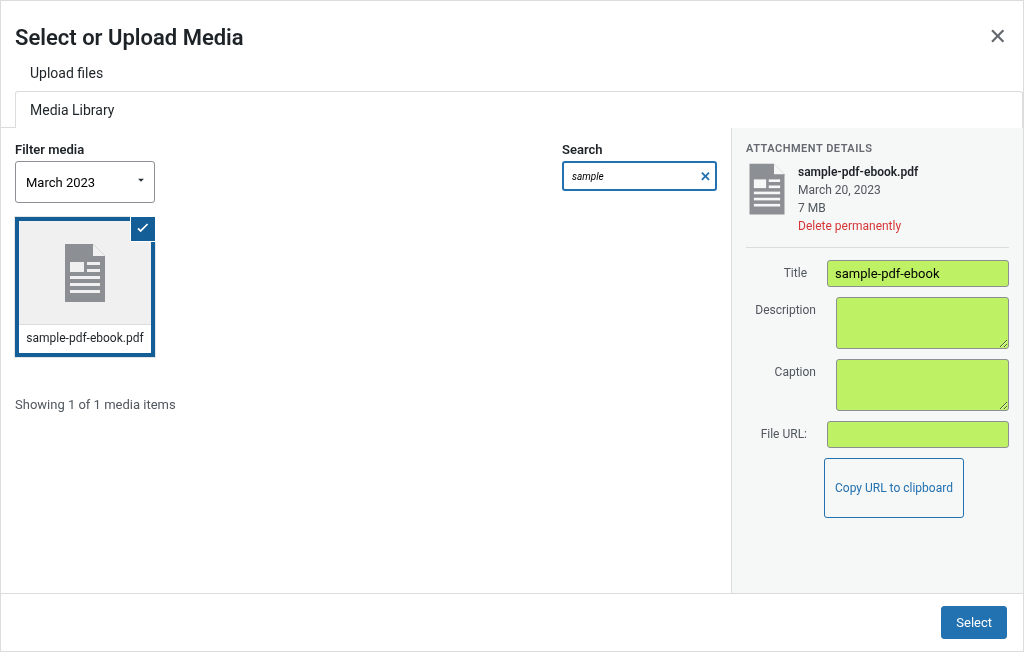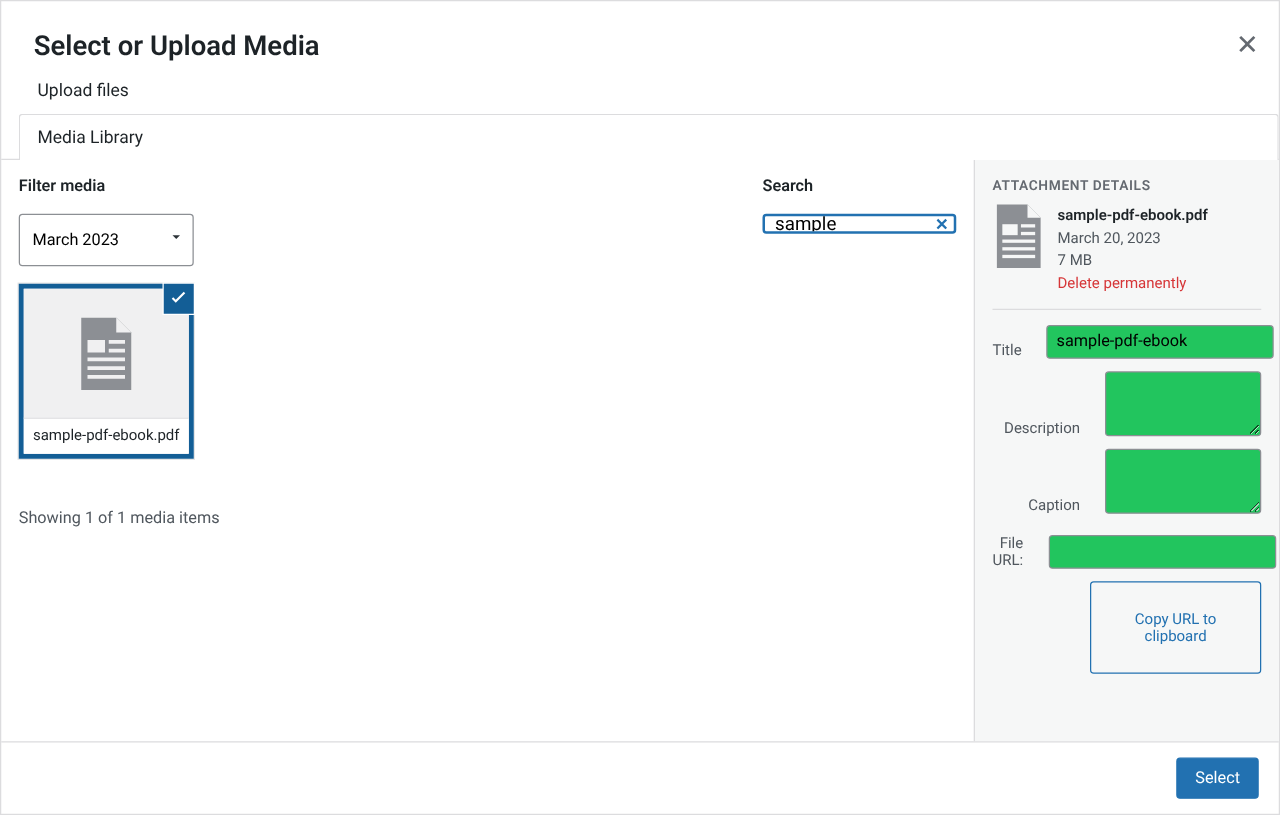--- a/index.html
+++ b/index.html
@@ -11,73 +11,73 @@
     --blue-bright:#135e96;
     --danger:#d63638;
     --bg:#fff;
     --panel:#f6f7f7;
   }
   *{box-sizing:border-box;font-family:-apple-system,BlinkMacSystemFont,"Segoe UI",Roboto,Arial,sans-serif;}
   body{margin:0;background:#fff;color:var(--text);font-size:13px;}
   .modal{width:1024px;height:652px;display:flex;flex-direction:column;border:1px solid #dcdcde;}
 
   
-  .header{display:flex;align-items:center;justify-content:space-between;padding:22px 16px 0 14px;min-height:50px;margin-left:12px;}
+  .header{display:flex;align-items:center;justify-content:space-between;padding:22px 16px 0 14px;min-height:50px;}
   .header h1{margin:0;font-size:22px;font-weight:600;}
   .close{cursor:pointer;font-size:22px;color:#646970;line-height:1;}
 
   
   .tabs{display:flex;border-bottom:1px solid #dcdcde;padding-left:14px;gap:0;margin-top:2px;flex-direction:column;}
   .tab{padding:10px 14px;font-size:14px;color:var(--text);cursor:pointer;border:1px solid transparent;border-bottom:none;position:relative;top:1px;}
   .tab.active{border-color:#dcdcde;background:#fff;border-top-left-radius:3px;border-top-right-radius:3px;}
 
   
   .content{flex:1;display:flex;min-height:0;}
   .browser{flex:1;display:flex;flex-direction:column;padding:14px;}
   .toolbar{display:flex;justify-content:space-between;gap:20px;}
-  .filter-block label, .search-block label{font-weight:600;font-size:13px;display:block;margin-bottom:14px;}
+  .filter-block label, .search-block label{font-weight:600;font-size:13px;display:block;margin-bottom:4px;}
   .select-wrap{position:relative;display:inline-block;}
   select.date-filter{
     appearance:none;-webkit-appearance:none;
     border:1px solid var(--border-dark);border-radius:3px;
     padding:4px 28px 4px 10px;font-size:13px;background:#fff;min-width:140px;height:42px;
   }
   .select-wrap .chev{position:absolute;right:8px;top:50%;transform:translateY(-50%);pointer-events:none;color:#2c3338;}
   .search-wrap{position:relative;}
   input.search{
-    border:2px solid var(--blue);border-radius:3px;padding:4px 28px 4px 8px;font-size:15px;width:155px;height:16px;outline:none;
+    border:2px solid var(--blue);border-radius:3px;padding:4px 28px 4px 8px;font-size:10px;width:155px;height:30px;outline:none;font-style:italic;
   }
   .search-clear{position:absolute;right:6px;top:50%;transform:translateY(-50%);color:var(--blue);cursor:pointer;font-weight:700;}
 
   
   .attachments{margin-top:14px;display:flex;flex-wrap:wrap;gap:10px;}
   .attachment{
     width:140px;height:140px;border:4px solid var(--blue-bright);position:relative;cursor:pointer;
     box-shadow:0 0 0 1px rgba(0,0,0,.1);background:#fff;display:flex;flex-direction:column;
   }
   .thumb{flex:1;background:#f0f0f1;display:flex;align-items:center;justify-content:center;}
   .fname{border-top:1px solid #dcdcde;padding:6px 4px;font-size:12px;text-align:center;color:var(--text);line-height:1.3;background:#fff;word-break:break-word;}
   .check{position:absolute;top:-4px;right:-4px;width:24px;height:24px;background:var(--blue-bright);color:#fff;display:flex;align-items:center;justify-content:center;box-shadow:0 0 0 1px #fff;}
 
   .status{margin-top:40px;color:var(--muted);font-size:13px;text-align:left;}
 
   
-  .sidebar{width:244px;border-left:1px solid #dcdcde;background:var(--panel);padding:14px;overflow:auto;}
+  .sidebar{width:292px;border-left:1px solid #dcdcde;background:var(--panel);padding:14px;overflow:auto;}
   .sb-heading{font-size:11px;font-weight:600;letter-spacing:.5px;color:#646970;margin:0 0 8px;}
   .sb-head{display:flex;gap:10px;margin-bottom:12px;}
   .sb-icon{flex-shrink:0;}
   .sb-meta{font-size:12px;line-height:1.5;}
   .sb-filename{font-weight:600;word-break:break-all;}
   .sb-date,.sb-size{color:var(--muted);}
   .delete-link{color:var(--danger);cursor:pointer;}
   hr.sb-sep{border:none;border-top:1px solid #dcdcde;margin:12px 0;}
-  .field-row{display:flex;align-items:flex-end;margin-bottom:10px;gap:20px;}
+  .field-row{display:flex;align-items:flex-start;margin-bottom:10px;gap:20px;}
   .field-row label{width:70px;text-align:right;color:var(--muted);font-size:12px;padding-top:6px;}
   .field-row input[type=text], .field-row textarea{
-    flex:1;border:1px solid var(--border-dark);border-radius:3px;padding:5px 7px;font-size:13px;background:#22c55e;
+    flex:1;border:1px solid var(--border-dark);border-radius:3px;padding:5px 7px;font-size:13px;background:#bef264;
   }
   .field-row textarea{min-height:52px;resize:both;}
   .copy-row{margin-left:78px;}
   .btn-secondary{
     border:1px solid var(--blue);color:var(--blue);background:#f6f7f7;border-radius:3px;
     padding:22px 10px;font-size:12px;cursor:pointer;
   }
 
   
   .footer{border-top:1px solid #dcdcde;padding:12px 16px;display:flex;justify-content:flex-end;}

